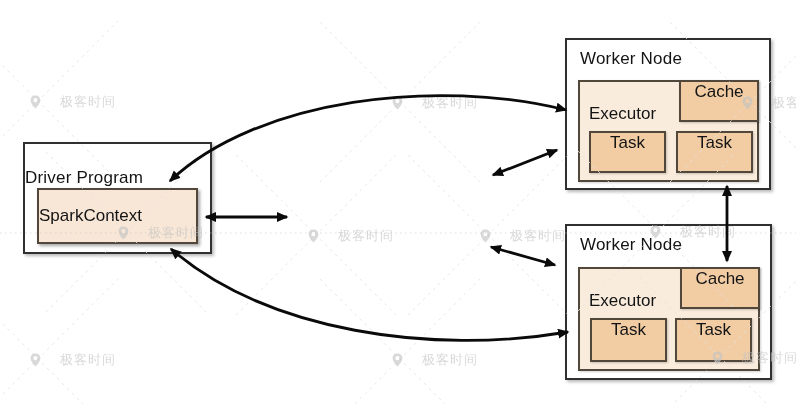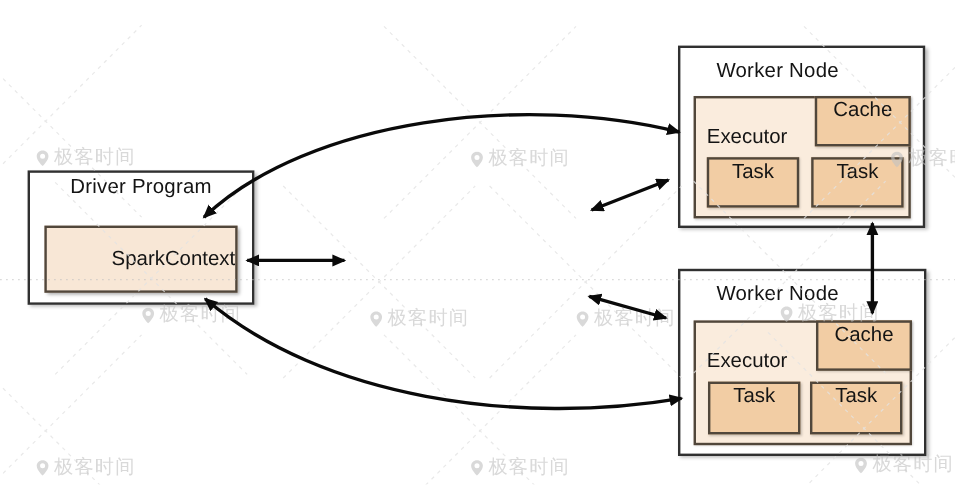--- a/index.html
+++ b/index.html
@@ -14,25 +14,25 @@
   
   .node{
     position:absolute;
     background:#ffffff;
     border:2px solid var(--node-border,#303030);
     box-sizing:border-box;
     box-shadow:2px 2px 3px rgba(0,0,0,.28);
     z-index:2;
   }
   .node-title-center{
-    display:block;text-align:center;padding-top:2px;
+    display:block;padding-top:24px;
     font-size:17px;letter-spacing:.2px;
   }
   .node-title-left{
-    display:block;padding:9px 0 0 30px;
+    display:block;padding:9px 0 0 13px;
     font-size:17px;letter-spacing:.2px;
   }
   
   .peach{
     position:absolute;box-sizing:border-box;
     border:2px solid var(--inner-border,#51473b);
     z-index:3;
   }
   .executor{
     background:var(--executor-fill,#faecdd);
@@ -42,32 +42,32 @@
     display:block;padding:22px 0 0 9px;font-size:17px;
   }
   .fill-box{
     background:var(--cache-task-fill,#f2cda4);
     display:flex;justify-content:center;
     font-size:17px;
     box-shadow:1px 1px 2px rgba(0,0,0,.2);
   }
   .spark-context{
     background:var(--spark-context-fill,#f8e7d6);
-    display:flex;align-items:center;justify-content:flex-end;
+    display:flex;align-items:center;justify-content:flex-start;
     font-size:17px;
     box-shadow:2px 2px 3px rgba(0,0,0,.35);
   }
   
   #decor-layer{position:absolute;left:0;top:0;z-index:4;pointer-events:none;}
   #arrow-layer{position:absolute;left:0;top:0;z-index:5;pointer-events:none;}
   #watermark-layer{position:absolute;left:0;top:0;width:796px;height:404px;z-index:4;pointer-events:none;}
   .watermark{
-    position:absolute;display:flex;align-items:center;gap:4px;
+    position:absolute;display:flex;align-items:center;gap:19px;
     color:var(--watermark,#c9c9c9);opacity:.62;
-    font-size:16px;letter-spacing:1px;white-space:nowrap;margin-top:28px;
+    font-size:13px;letter-spacing:1px;white-space:nowrap;
   }
   .watermark svg{display:block;}
 </style>
 </head>
 <body>
 
 <div class="canvas">
 
   <div class="node" style="left:23px;top:142px;width:189px;height:112px;">
     <span class="node-title-center">Driver Program</span>

